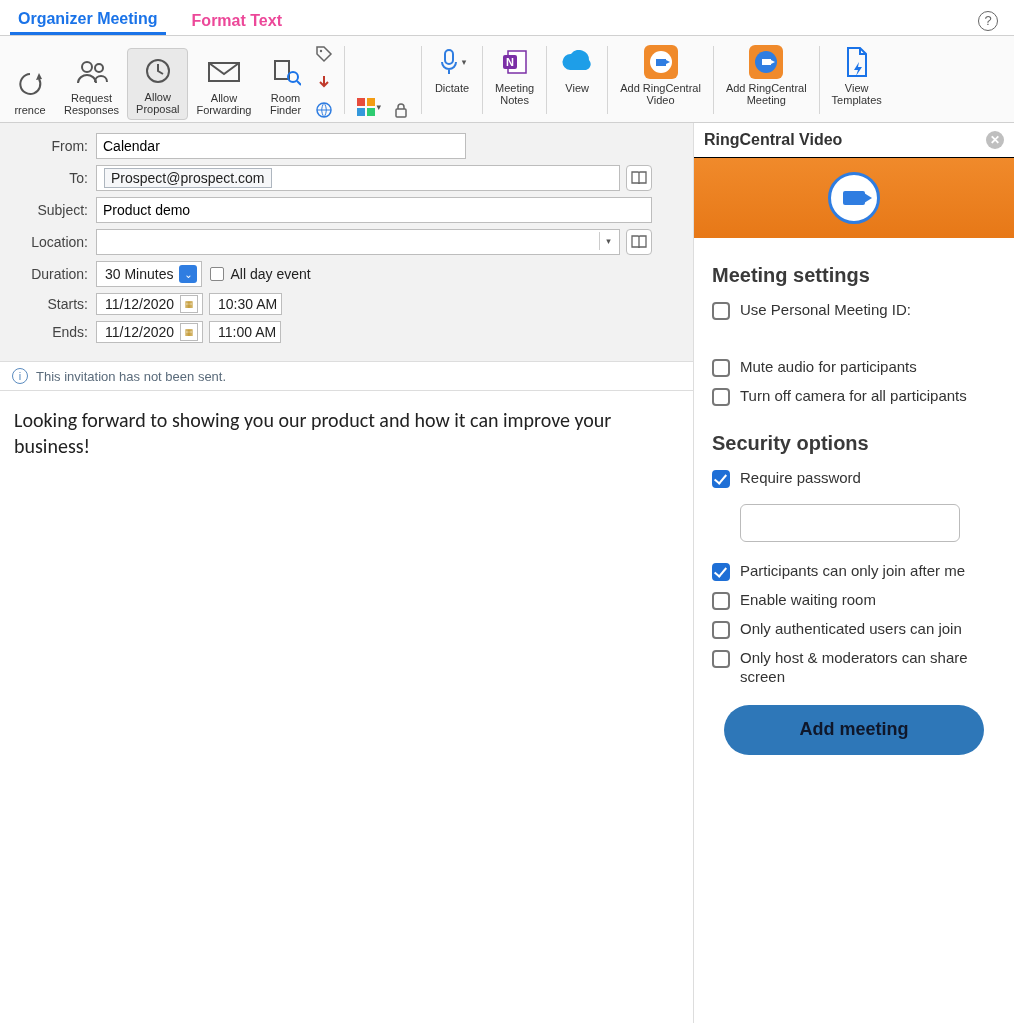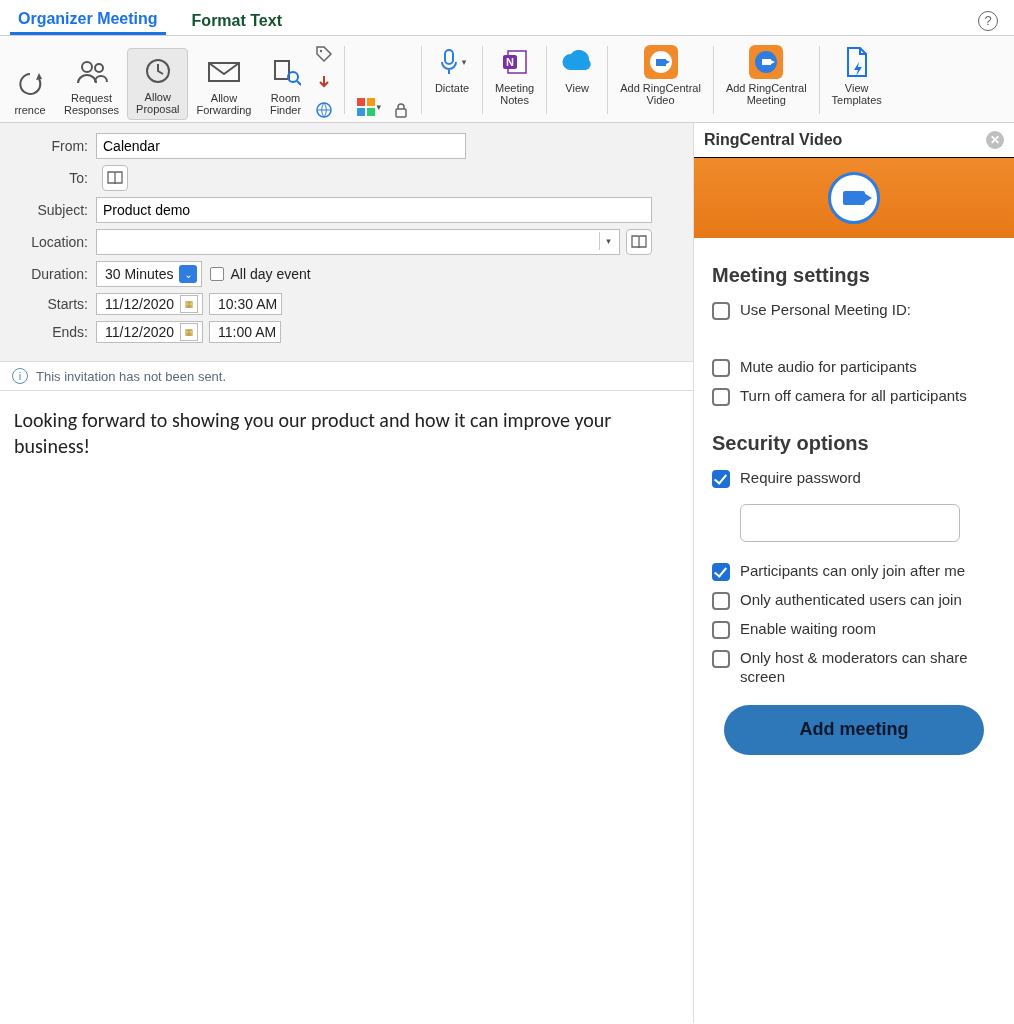--- a/index.html
+++ b/index.html
@@ -1,19 +1,19 @@
 <!DOCTYPE html>
 <html><head>
 <meta charset="utf-8">
 <style>
   html,body{margin:0;padding:0;font-family:-apple-system,"Helvetica Neue",Arial,sans-serif;font-size:13px;color:#222;background:#fff;width:1014px;}
   *{box-sizing:border-box;}
   
   .tabbar{display:flex;align-items:center;padding:6px 10px 0 10px;border-bottom:1px solid #d0d0d0;}
-  .tab{padding:4px 8px;font-size:16px;font-weight:600;color:#14532d;margin-right:18px;cursor:default;}
+  .tab{padding:4px 8px;font-size:16px;font-weight:600;color:#ec4899;margin-right:18px;cursor:default;}
   .tab.active{color:#1a73e8;border-bottom:3px solid #1a73e8;}
   .tabbar .spacer{flex:1;}
   .help-icon{width:20px;height:20px;border:1.5px solid #666;border-radius:50%;display:flex;align-items:center;justify-content:center;font-size:13px;color:#666;margin-right:6px;}
   
   .ribbon{display:flex;align-items:stretch;background:#fafafa;border-bottom:1px solid #d0d0d0;padding:4px 4px 2px 4px;}
   .rbn-group{display:flex;align-items:flex-end;}
   .rbn-item{display:flex;flex-direction:column;align-items:center;justify-content:flex-start;padding:4px 8px;min-width:50px;}
   .rbn-item .ic{width:36px;height:36px;display:flex;align-items:center;justify-content:center;margin-bottom:2px;}
   .rbn-item .lbl{font-size:11px;text-align:center;line-height:1.1;color:#333;}
   .rbn-sep{width:1px;background:#d5d5d5;margin:6px 4px;}
@@ -240,20 +240,23 @@
 <div class="main">
   <div class="left">
 
     <div class="form">
       <div class="frow">
         <div class="flabel">From:</div>
         <input class="finput" style="width: 370px;" value="Calendar">
       </div>
       <div class="frow">
         <div class="flabel">To:</div>
+        <div class="finput" style="width:524px;display:flex;align-items:center;">
+          <span class="chip">Prospect@prospect.com</span>
+        </div>
         <div class="book-btn">
           <svg width="18" height="16" viewBox="0 0 18 16">
               <path d="M2 2h6c1 0 1 1 1 1v11s0-1-1-1H2zM16 2h-6c-1 0-1 1-1 1v11s0-1 1-1h6z" fill="none" stroke="#666" stroke-width="1.3"></path>
             </svg>
         </div>
       </div>
       <div class="frow">
         <div class="flabel">Subject:</div>
         <input class="finput" style="width: 556px;" value="Product demo">
       </div>
@@ -336,27 +339,27 @@
           <div class="chk checked"></div>
           <div class="txt">Require password</div>
         </div>
       <input class="pw-input" style="">
       <div class="opt">
           <div class="chk checked"></div>
           <div class="txt">Participants can only join after me</div>
         </div>
       <div class="opt">
           <div class="chk"></div>
+          <div class="txt">Enable waiting room</div>
+        </div>
+      <div class="opt">
+          <div class="chk"></div>
           <div class="txt">Only authenticated users can join</div>
         </div>
       <div class="opt">
           <div class="chk"></div>
-          <div class="txt">Enable waiting room</div>
-        </div>
-      <div class="opt">
-          <div class="chk"></div>
           <div class="txt">Only host &amp; moderators can share screen</div>
         </div>
 
       <button class="add-btn">Add meeting</button>
     </div>
   </div>
 </div>
 
 </body></html>

